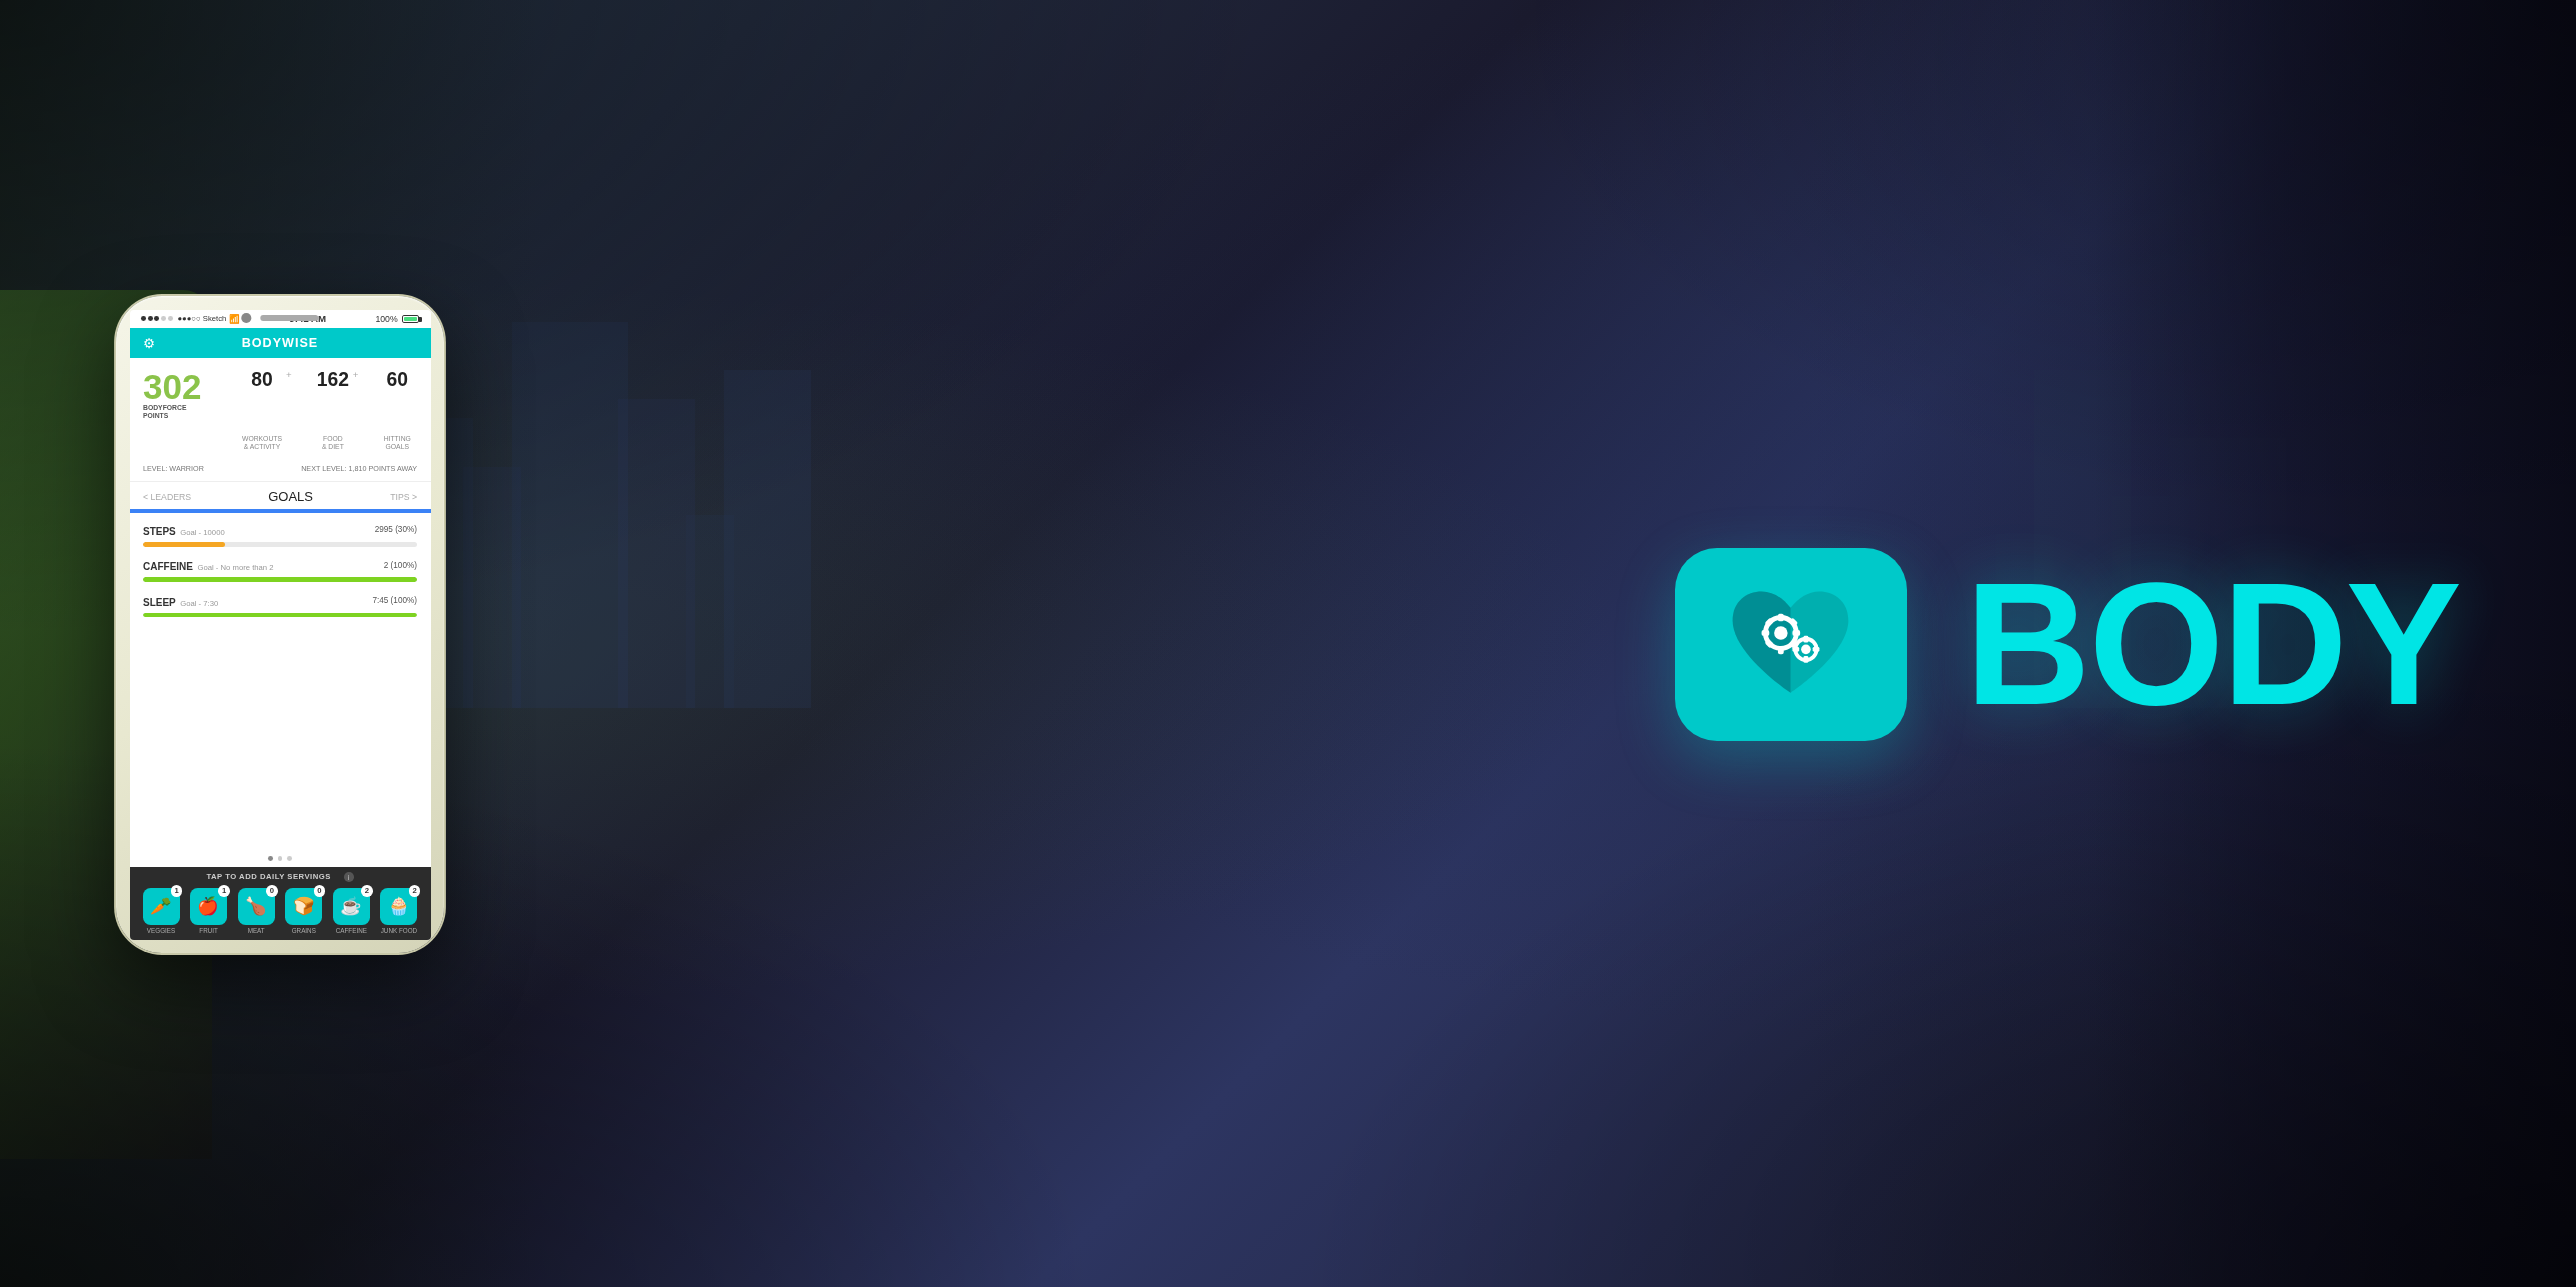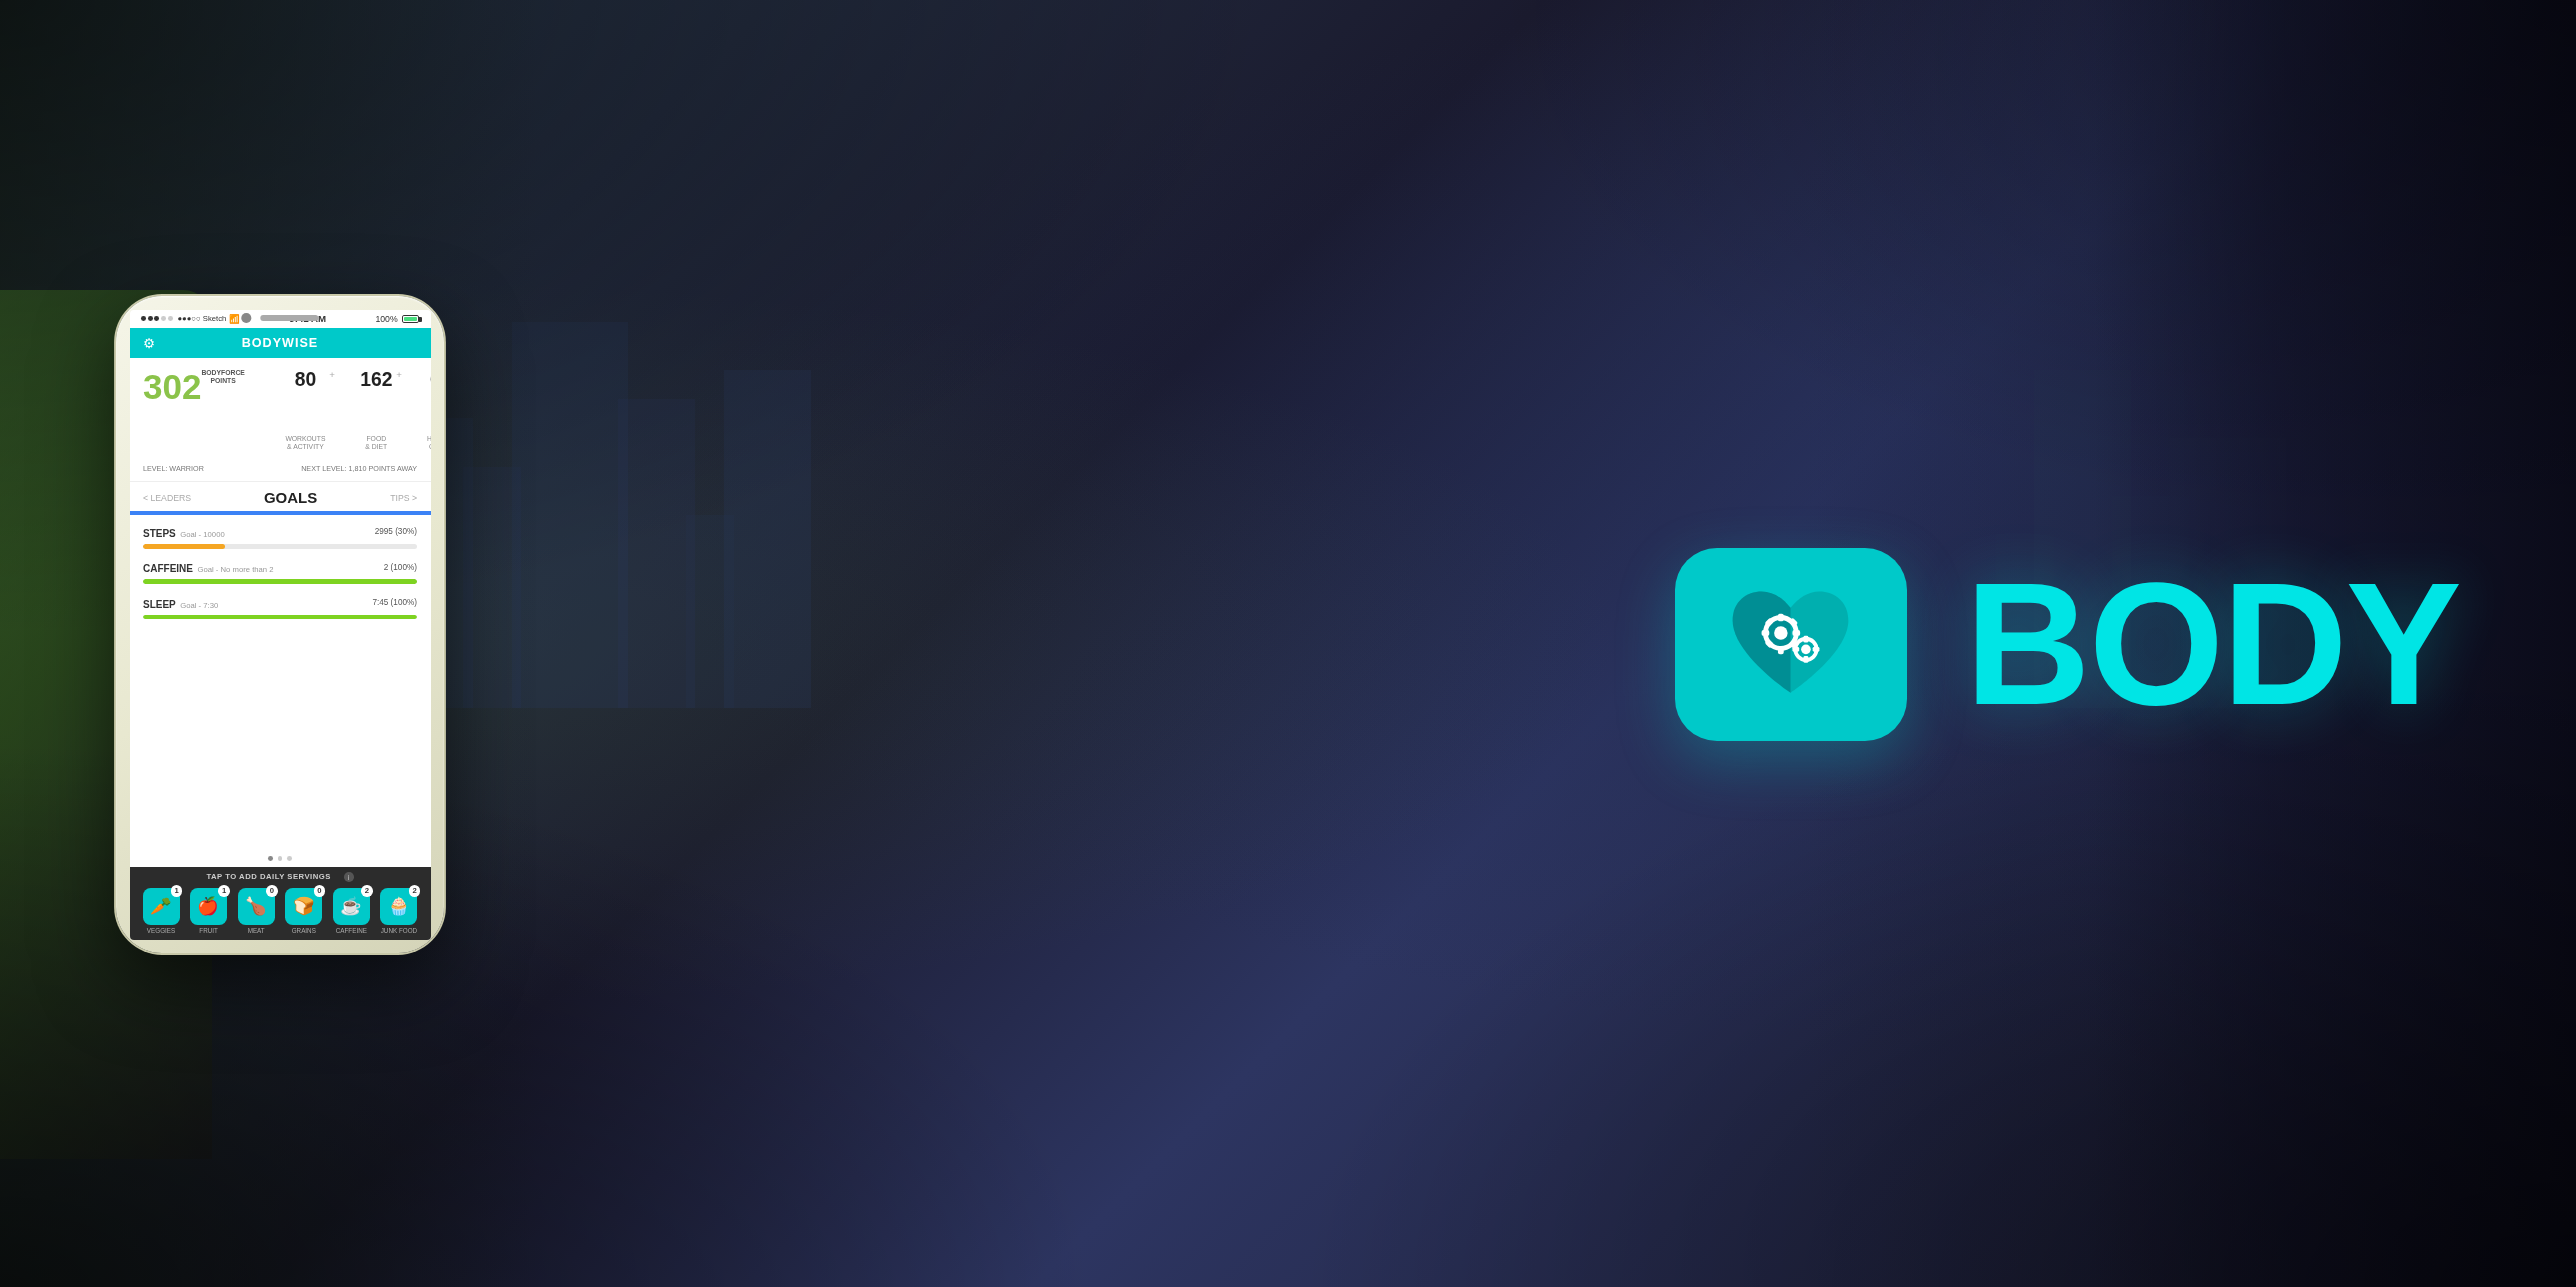--- a/index.html
+++ b/index.html
@@ -163,23 +163,22 @@
       background: white;
       padding: 11.6px 13.5px 7.7px;
       display: flex;
       align-items: flex-start;
       gap: 0;
       flex-shrink: 0;
     }
 
     .stat-main {
       display: flex;
-      flex-direction: row;
+      flex-direction: column;
       padding-right: 13.5px;
-      text-align: center;
     }
 
     .stat-main-num {
       font-size: 35px;
       font-weight: 700;
       color: #8bc34a;
       line-height: 1;
     }
 
     .stat-main-label {
@@ -250,22 +249,22 @@
       border-bottom: 4px solid #3b82f6;
       flex-shrink: 0;
     }
 
     .nav-tab {
       font-size: 8.7px;
       color: #aaa;
     }
 
     .nav-tab-center {
-      font-size: 15px;
-      font-weight: 700;
+      font-size: 13px;
+      font-weight: 400;
       color: #222;
     }
 
     
     .goals-list {
       background: white;
       padding: 7.7px 13.5px;
       flex: 1;
       display: flex;
       flex-direction: column;

